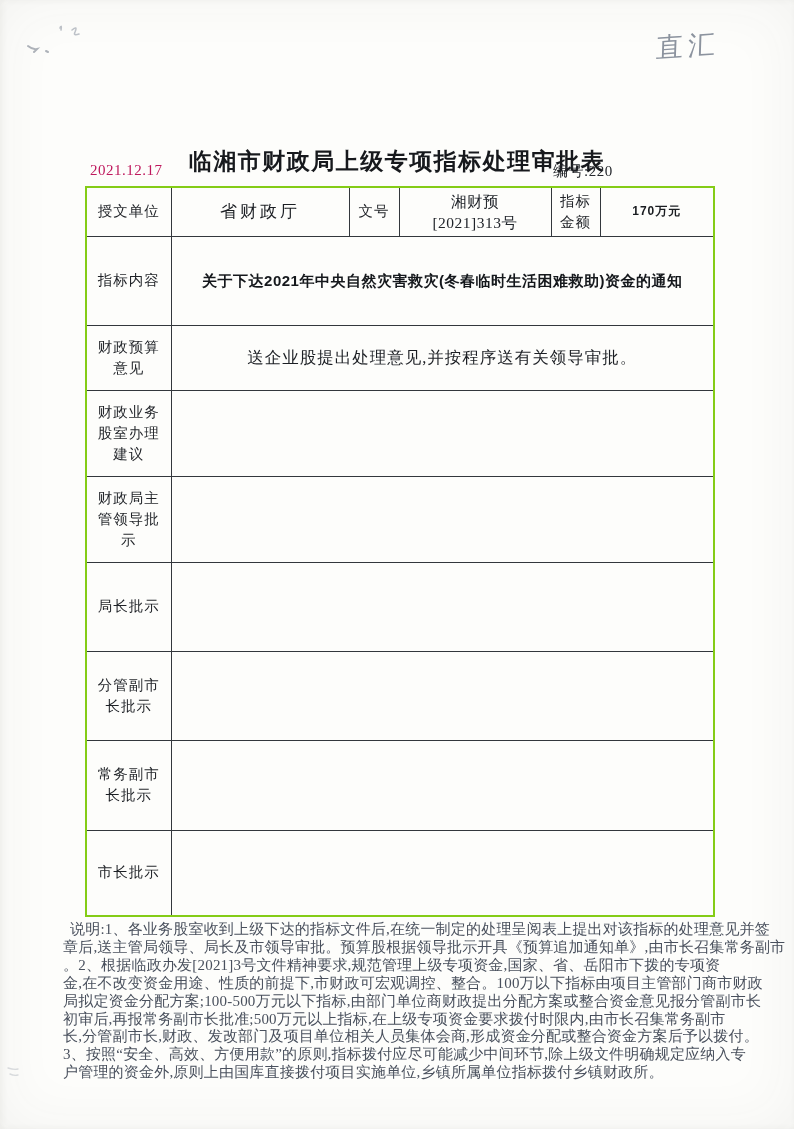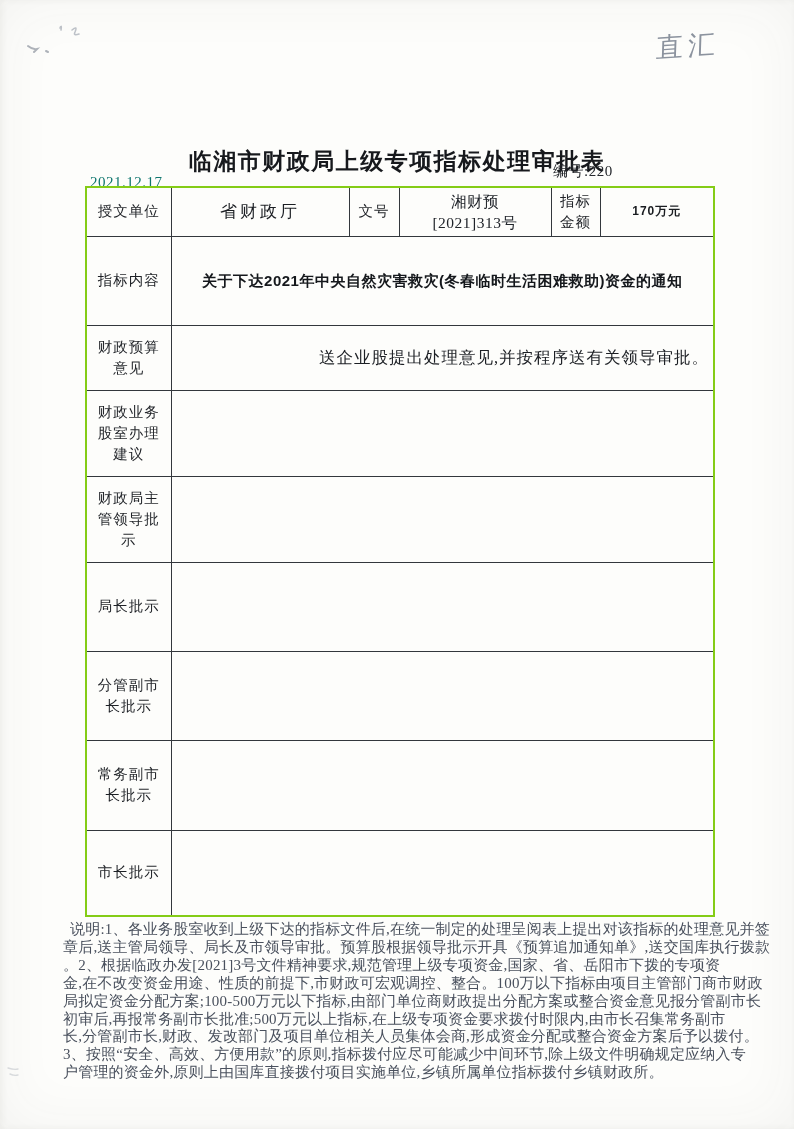--- a/index.html
+++ b/index.html
@@ -7,21 +7,21 @@
     position:relative;width:794px;height:1129px;margin:0 auto;
     background:#fdfdfb;overflow:hidden;
     font-family:"Liberation Serif","DejaVu Serif",serif;color:#20242a;
     box-shadow:inset 0 0 60px rgba(60,60,55,.05), inset 2px 0 6px rgba(60,60,55,.06);
   }
   .title{
     position:absolute;top:119px;left:0;right:0;text-align:center;
     font-family:"Liberation Sans","DejaVu Sans",sans-serif;
     font-weight:700;font-size:23px;letter-spacing:1.5px;color:#17191d;margin-top:27px;
   }
-  .meta-date{position:absolute;top:162px;left:90px;font-size:15px;color:#0f766e;letter-spacing:.5px;margin-top:12px;}
+  .meta-date{position:absolute;top:162px;left:90px;font-size:15px;color:#be185d;letter-spacing:.5px;}
   .meta-serial{position:absolute;top:162px;left:553px;font-size:15px;color:#26292e;letter-spacing:.5px;}
   .handwriting{
     position:absolute;top:28px;left:656px;font-size:27px;color:#707988;
     font-family:"DejaVu Sans",sans-serif;font-weight:300;letter-spacing:5px;
     transform:rotate(-4deg) skewX(-6deg);opacity:.8;
   }
   .scribbles{position:absolute;top:18px;left:12px;opacity:.55;}
   .scribble-bl{position:absolute;top:1062px;left:4px;opacity:.35;}
 
   table.form{
@@ -40,21 +40,21 @@
   td.center{text-align:center;}
   .unit-val{font-size:17px;letter-spacing:3px;color:#1b1e23;}
   .docno-val{font-size:15.5px;white-space:pre-line;line-height:21px;letter-spacing:.5px;}
   .amt-lbl{font-size:13.5px;line-height:18px;letter-spacing:1px;white-space:pre-line;}
   .amt-val{font-family:"Liberation Sans","DejaVu Sans",sans-serif;font-size:12px;font-weight:700;letter-spacing:1px;color:#191c20;}
   .content-big{
     font-family:"Liberation Sans","DejaVu Sans",sans-serif;
     font-weight:600;font-size:15px;line-height:30px;text-align:center;
     padding:0 8px;color:#15181c;letter-spacing:.5px;
   }
-  .content-mid{font-size:16.5px;text-align:right;color:#1c1f24;letter-spacing:1px;}
+  .content-mid{font-size:16.5px;text-align:center;color:#1c1f24;letter-spacing:1px;}
   .content-empty{background:transparent;}
 
   .notes{
     position:absolute;left:63px;top:921px;width:652px;
     font-size:15px;line-height:17.9px;color:#49505d;letter-spacing:.2px;
   }
   .note-line{white-space:nowrap;}
   .note-line:first-child{text-indent:7px;}
 </style>
 </head>
@@ -133,21 +133,21 @@
     </tr>
     <tr class="h9">
       <td class="lbl">市长批示</td>
       <td colspan="5" class="content-empty"></td>
     </tr>
   </tbody>
     </table>
 
   <div class="notes">
     <div class="note-line">说明:1、各业务股室收到上级下达的指标文件后,在统一制定的处理呈阅表上提出对该指标的处理意见并签</div>
-    <div class="note-line">章后,送主管局领导、局长及市领导审批。预算股根据领导批示开具《预算追加通知单》,送交国库执行拨款</div>
+    <div class="note-line">章后,送主管局领导、局长及市领导审批。预算股根据领导批示开具《预算追加通知单》,由市长召集常务副市</div>
     <div class="note-line">。2、根据临政办发[2021]3号文件精神要求,规范管理上级专项资金,国家、省、岳阳市下拨的专项资</div>
     <div class="note-line">金,在不改变资金用途、性质的前提下,市财政可宏观调控、整合。100万以下指标由项目主管部门商市财政</div>
     <div class="note-line">局拟定资金分配方案;100-500万元以下指标,由部门单位商财政提出分配方案或整合资金意见报分管副市长</div>
     <div class="note-line">初审后,再报常务副市长批准;500万元以上指标,在上级专项资金要求拨付时限内,由市长召集常务副市</div>
     <div class="note-line">长,分管副市长,财政、发改部门及项目单位相关人员集体会商,形成资金分配或整合资金方案后予以拨付。</div>
     <div class="note-line">3、按照“安全、高效、方便用款”的原则,指标拨付应尽可能减少中间环节,除上级文件明确规定应纳入专</div>
     <div class="note-line">户管理的资金外,原则上由国库直接拨付项目实施单位,乡镇所属单位指标拨付乡镇财政所。</div>
   </div>
 
 </div>

